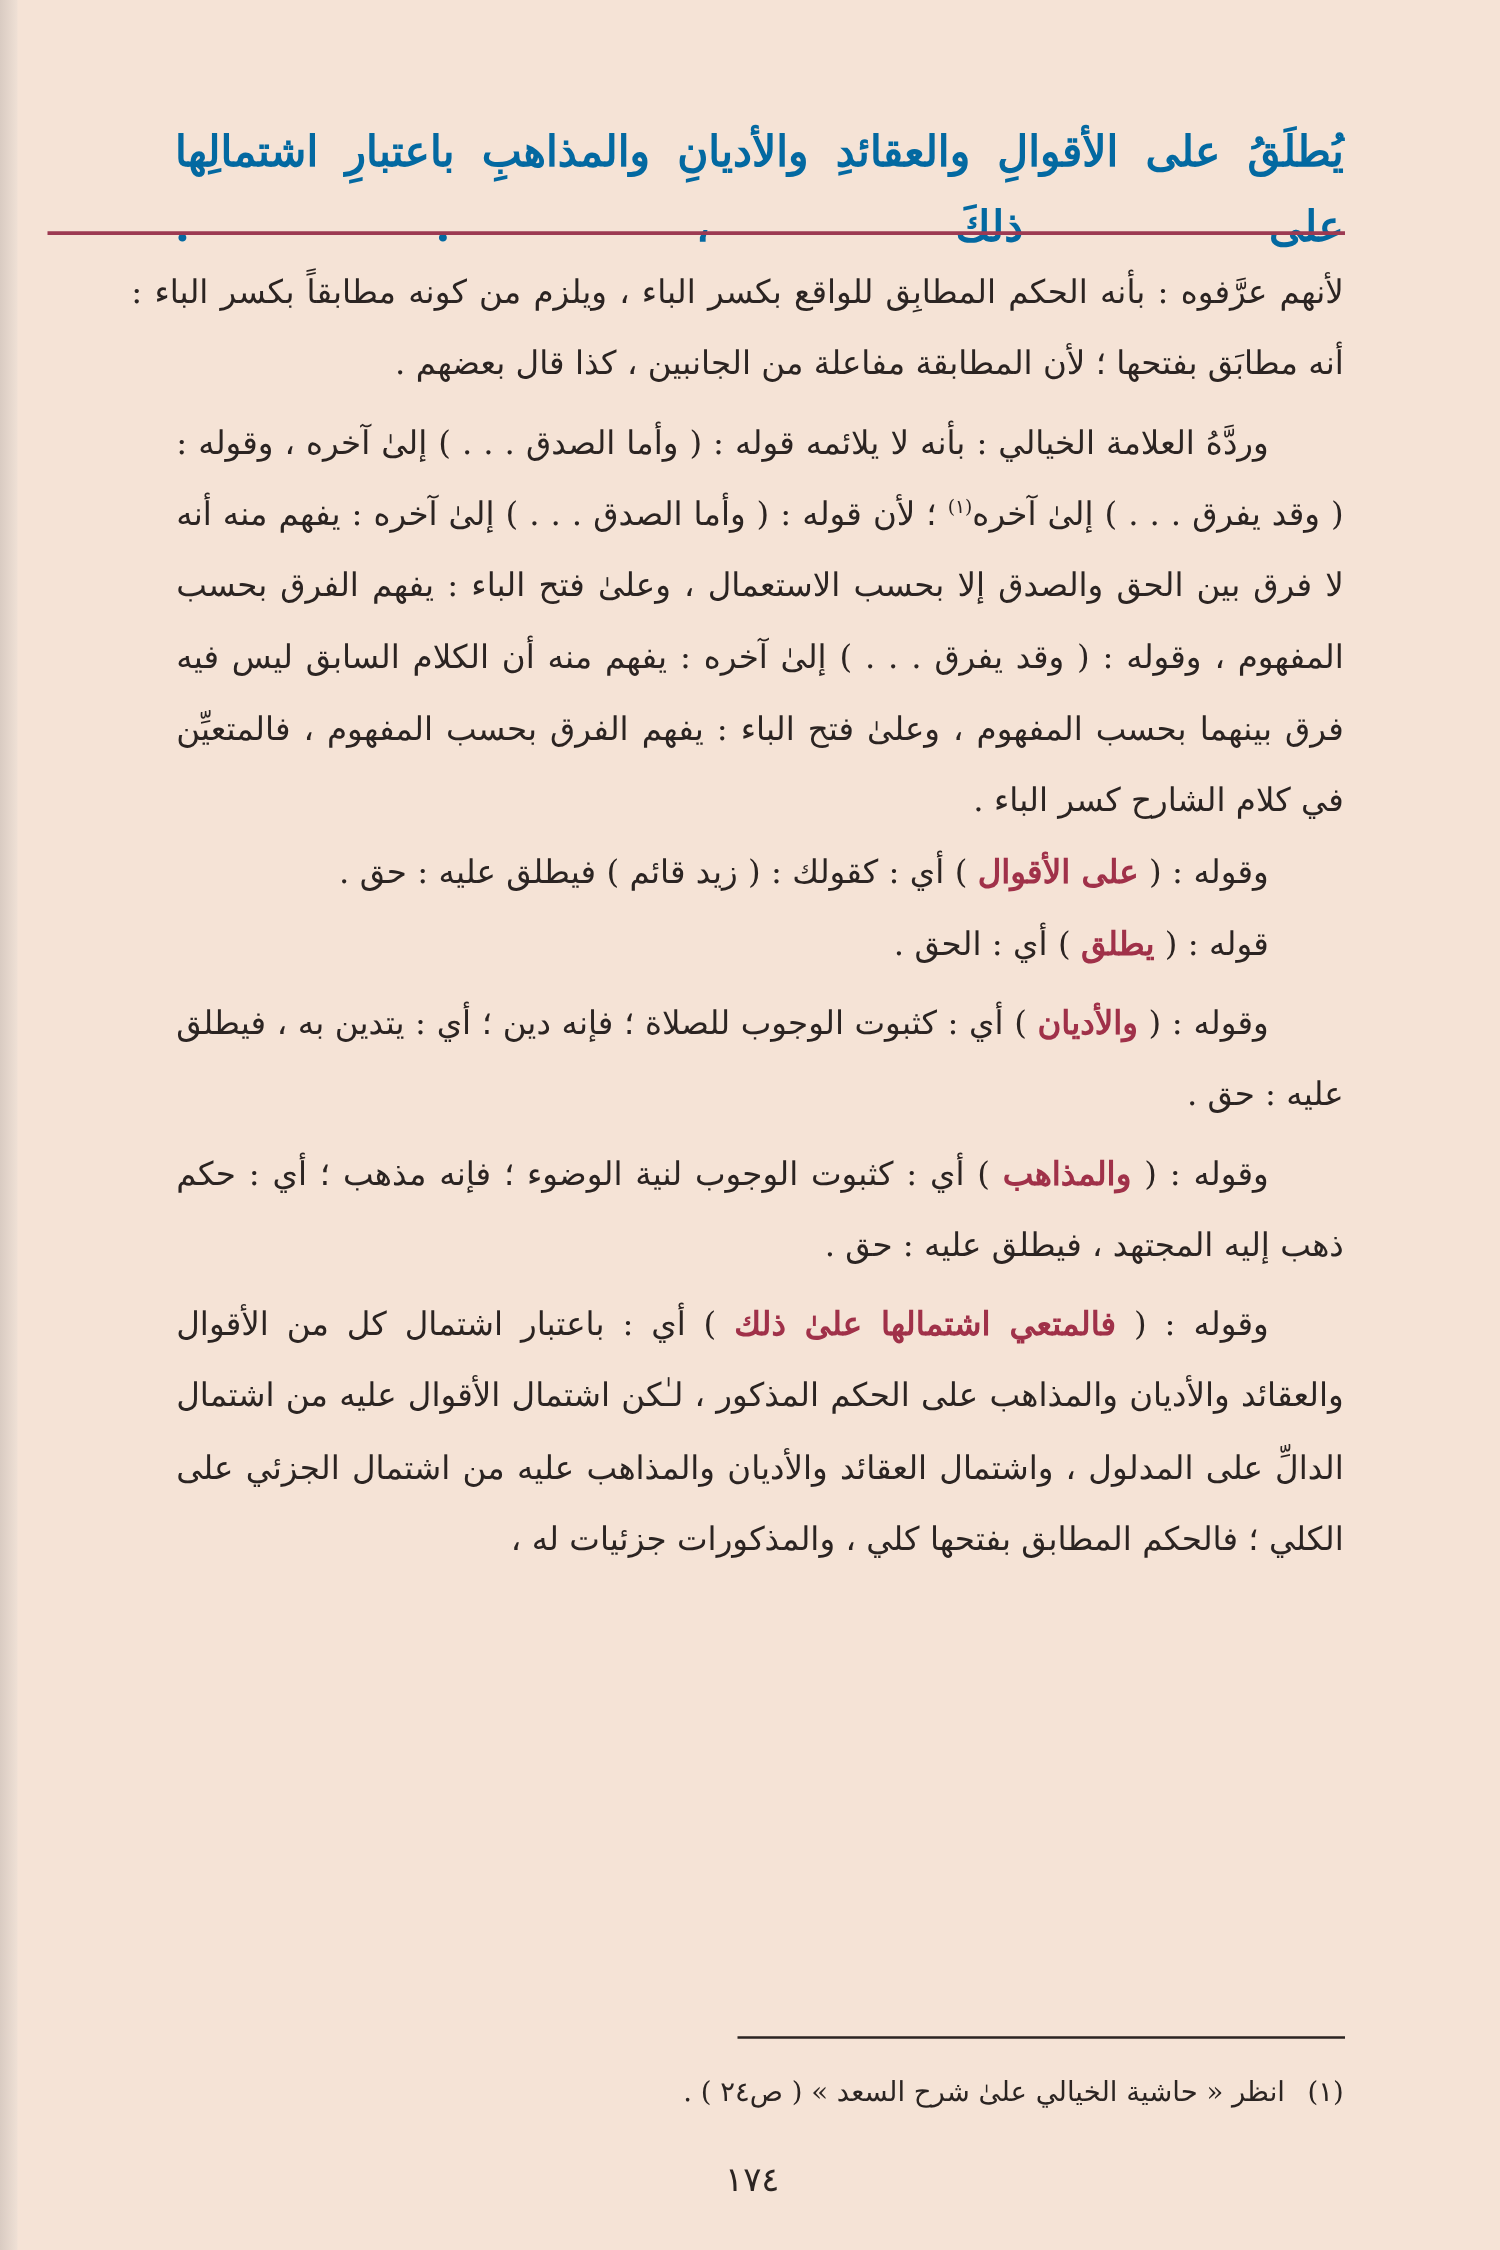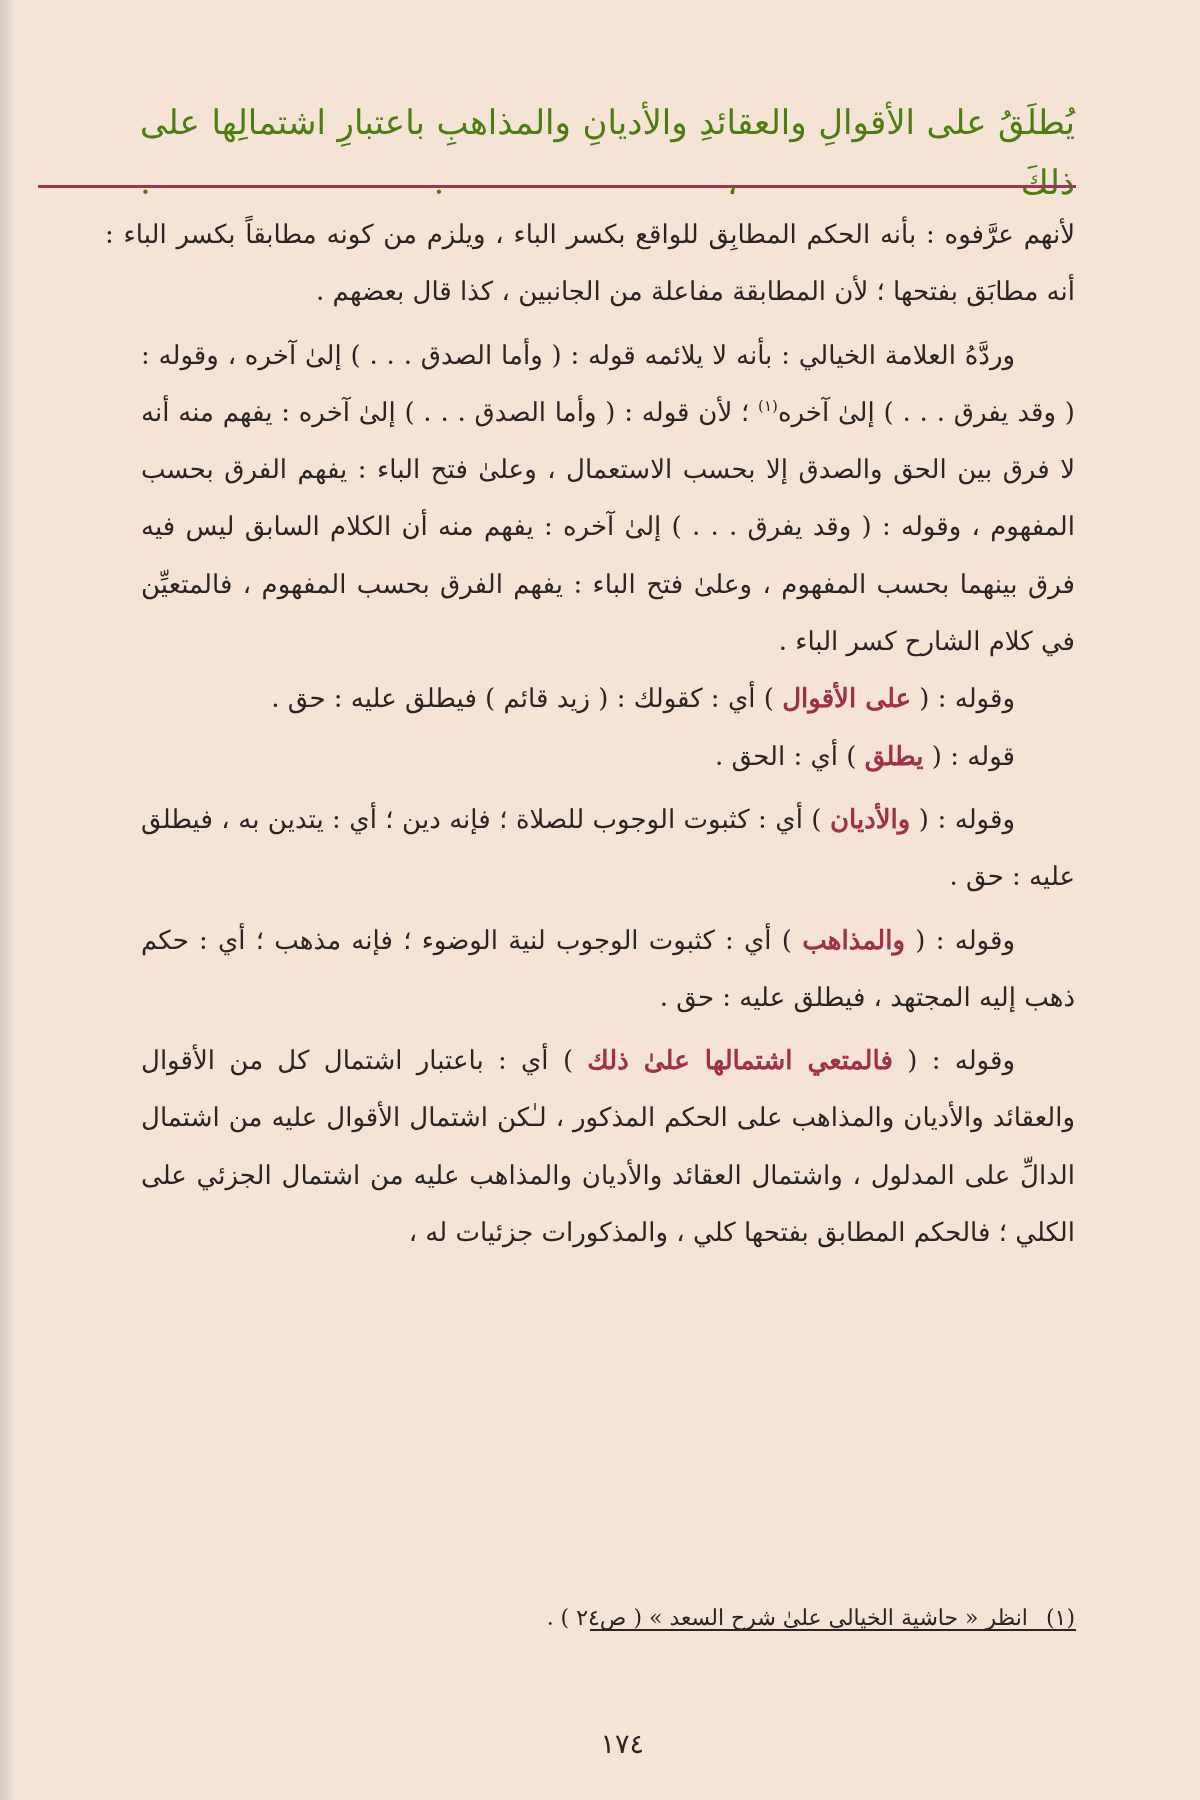--- a/index.html
+++ b/index.html
@@ -9,39 +9,39 @@
     font-family:"DejaVu Serif", serif;
     color:#2b2422;
     position:relative;
   }
   .gutter { position:absolute; left:0; top:0; width:14px; height:1800px;
     background:linear-gradient(to right,#d9cbc2,#efe0d5); }
   .page { position:absolute; left:0; top:0; width:1200px; height:1800px; }
   .header {
     position:absolute; right:125px; left:140px; top:92px;
     direction:rtl; text-align:justify; text-align-last:justify;
-    font-size:34px; font-weight:normal; color:#4d7c0f; line-height:60px;
+    font-size:34px; font-weight:bold; color:#0369a1; line-height:60px;
   }
   .top-rule { position:absolute; left:38px; width:1038px; top:185px; height:3px; background:#9c3a52; }
   .body {
     position:absolute; right:125px; left:105px; top:206px;
     direction:rtl; font-size:26px; line-height:57.3px;
   }
   .body p { margin:0; text-align:justify; }
   .body p.indent { text-indent:60px; }
   .body p.gap { margin-top:6px;margin-left:36px; }
   .hl { color:#a03149; font-weight:bold; }
   .sup { font-size:15px; vertical-align:super; line-height:0; }
   .fn-rule { position:absolute; left:590px; width:486px; top:1629px; height:2px; background:#2b2422; }
   .footnote {
-    position:absolute; right:125px; top:1598px;
+    position:absolute; right:125px; top:1655px;
     direction:rtl; font-size:22px; line-height:40px;
   }
   .fn-num { margin-left:18px; }
-  .pagenum { position:absolute; left:564px; width:80px; top:1728px; text-align:right; font-size:27px; }
+  .pagenum { position:absolute; left:580px; width:80px; top:1728px; text-align:left; font-size:27px; }
 </style>
 </head>
 <body>
 
 <div class="gutter"></div>
 <div class="page">
 
   <div class="header">يُطلَقُ على الأقوالِ والعقائدِ والأديانِ والمذاهبِ باعتبارِ اشتمالِها على ذلكَ ، . .</div>
   <div class="top-rule"></div>
 

